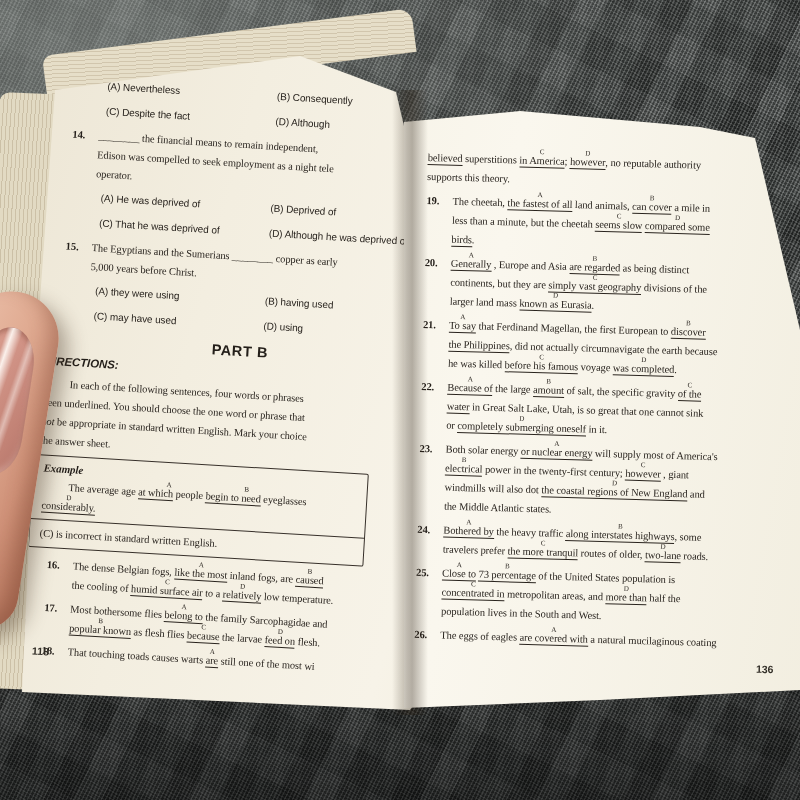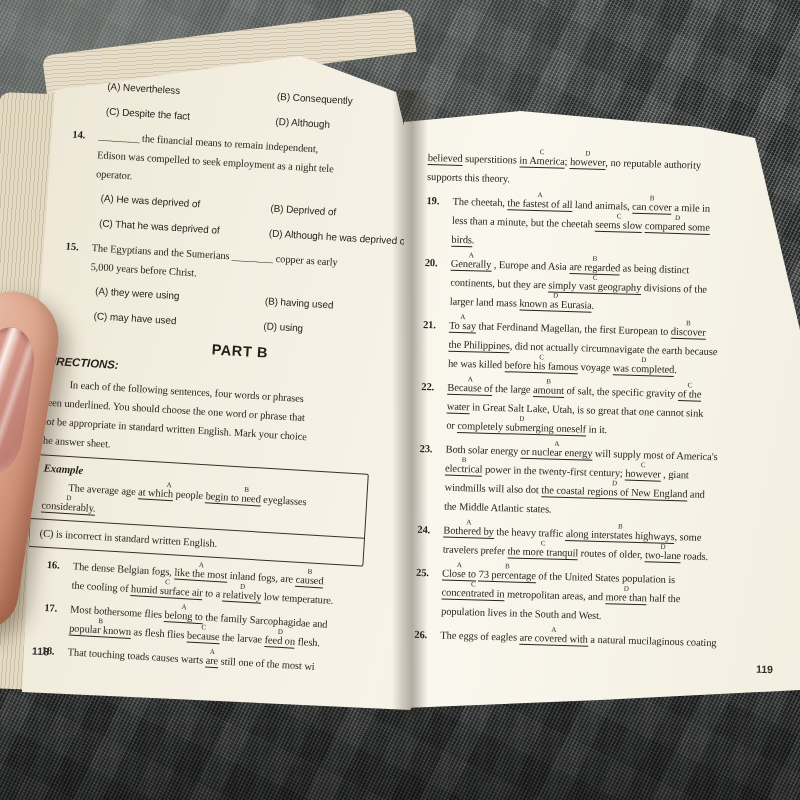--- a/index.html
+++ b/index.html
@@ -244,21 +244,21 @@
             <div class="ln">population lives in the South and West.</div>
           </div>
         </div>
         <div class="blk q">
           <span class="qnum">26.</span>
           <div class="qlines">
             <div class="ln">The eggs of eagles <span class="u">are covered with<span class="lbl">A</span></span> a natural mucilaginous coating</div>
           </div>
         </div>
       </div>
-    <div class="page-num pn-right">119</div>
+    <div class="page-num pn-right">136</div>
   </div>
 
   <div class="gutter"></div>
 
   <div class="thumb">
     <div class="nail"></div>
   </div>
 </div>
 
 </body></html>

